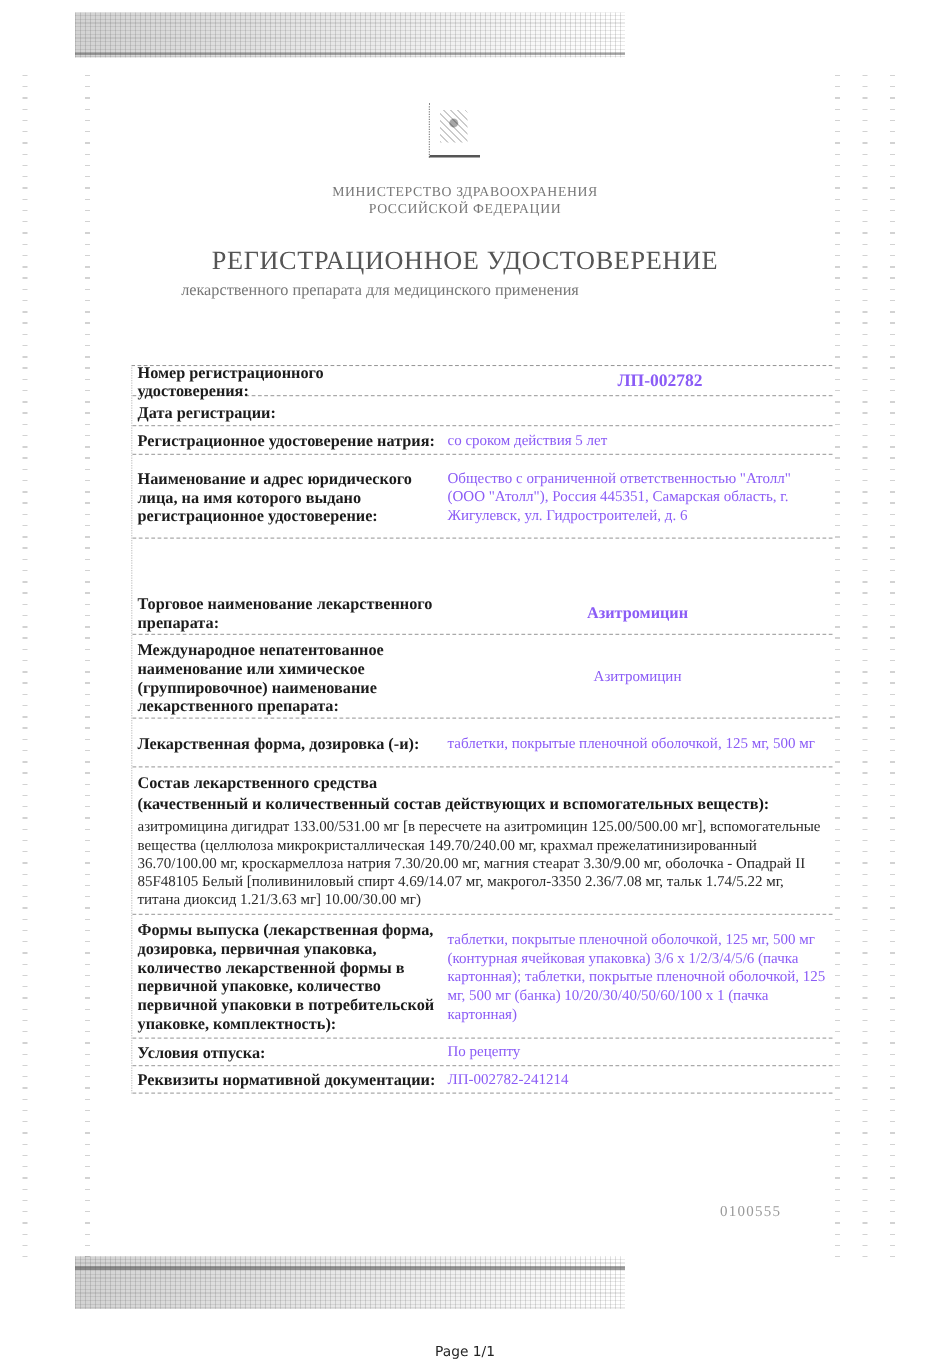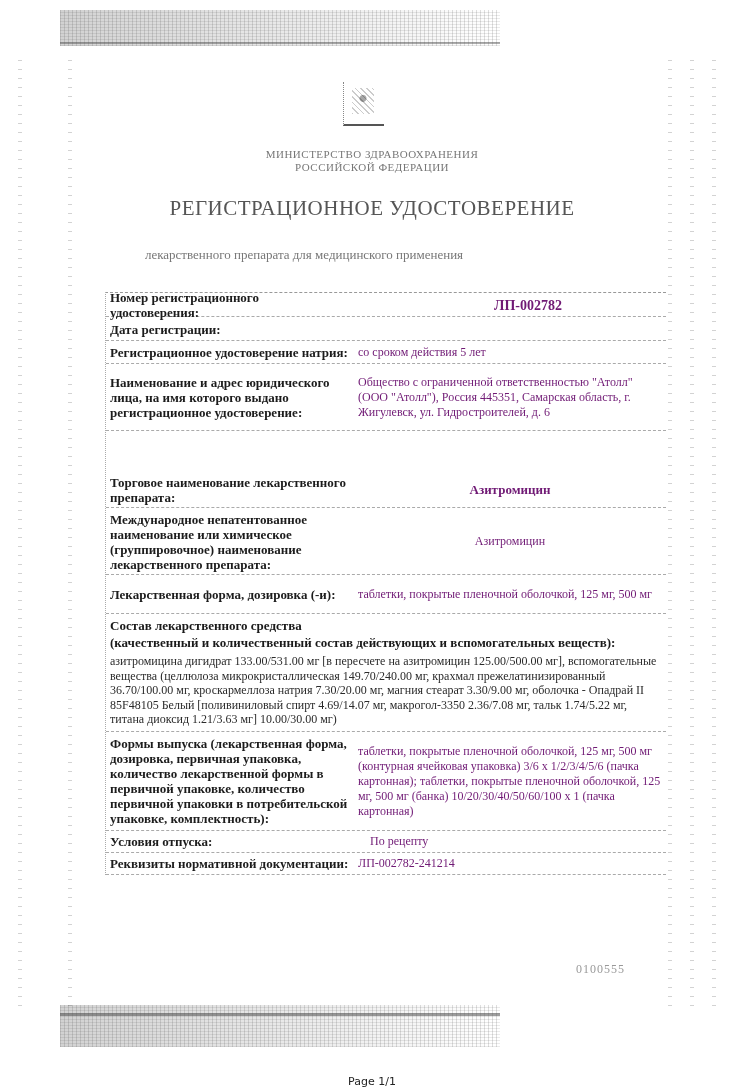--- a/index.html
+++ b/index.html
@@ -24,26 +24,26 @@
 
   .emblem { position:absolute; left:343px; top:82px; width:40px; height:42px;
     border-left:1px dotted #888; border-bottom:2px solid #555; }
   .emblem .mark { position:absolute; left:8px; top:6px; width:22px; height:26px;
     background: radial-gradient(circle at 50% 40%, rgba(0,0,0,0.35) 0 3px, transparent 4px),
                 repeating-linear-gradient(45deg, rgba(0,0,0,0.2) 0 1px, transparent 1px 4px); }
 
   .ministry { position:absolute; left:0; width:744px; text-align:center; font-size:11px; color:#777; letter-spacing:0.5px;margin-top:12px; }
   .ministry.l1 { top:136px; } .ministry.l2 { top:149px; }
   .doc-title { position:absolute; top:196px; left:0; width:744px; text-align:center; font-size:21px; color:#555; letter-spacing:0.5px; }
-  .doc-subtitle { position:absolute; top:247px; left:0; width:608px; text-align:center; font-size:13px; color:#777; }
+  .doc-subtitle { position:absolute; top:224px; left:0; width:608px; text-align:center; font-size:13px; color:#777; }
 
   .table { position:absolute; left:105px; top:292px; width:560px; border-left:1px dotted #aaa; border-top:1px dashed #999; }
   .row { display:flex; border-bottom:1px dashed #aaa;align-items:center; }
   .cell-label { width:248px; padding:2px 4px 1px 4px; font-size:13px; font-weight:bold; line-height:15px; color:#1c1c1c; box-sizing:border-box; }
-  .cell-value { flex:1; padding:2px 4px 1px 4px; font-size:12px; line-height:15px; color:#701a75; box-sizing:border-box; }
+  .cell-value { flex:1; padding:2px 4px 1px 4px; font-size:12px; line-height:15px; color:#8b5cf6; box-sizing:border-box; }
   .cell-value.big { font-size:14px; font-weight:bold; text-align:center; padding-left:40px; }
   .cell-value.center { text-align:center; display:flex; align-items:center; justify-content:center; }
   .cell-value.center-bold { text-align:center; display:flex; align-items:center; justify-content:center; font-weight:bold; font-size:13px; }
   .row.full { display:block; }
   .full-label { font-size:13px; font-weight:bold; line-height:15px; padding:4px 4px 2px 4px; }
   .full-text { font-size:12px; line-height:14.5px; padding:2px 4px 4px 4px; color:#2a2a2a; }
 
   .serial { position:absolute; left:576px; top:962px; font-size:12px; color:#999; letter-spacing:1px; }
   .page-footer { position:absolute; top:1075px; left:0; width:744px; text-align:center;
     font-family:"DejaVu Sans", sans-serif; font-size:11px; color:#222; }
@@ -98,21 +98,21 @@
   </div>
   <div class="row full">
     <div class="full-label">Состав лекарственного средства</div>
     <div class="full-label" style="padding-top:0;">(качественный и количественный состав действующих и вспомогательных веществ):</div>
     <div class="full-text">азитромицина дигидрат 133.00/531.00 мг [в пересчете на азитромицин 125.00/500.00 мг], вспомогательные вещества (целлюлоза микрокристаллическая 149.70/240.00 мг, крахмал прежелатинизированный 36.70/100.00 мг, кроскармеллоза натрия 7.30/20.00 мг, магния стеарат 3.30/9.00 мг, оболочка - Опадрай II 85F48105 Белый [поливиниловый спирт 4.69/14.07 мг, макрогол-3350 2.36/7.08 мг, тальк 1.74/5.22 мг, титана диоксид 1.21/3.63 мг] 10.00/30.00 мг)</div>
   </div>
   <div class="row" style="height:98px;">
     <div class="cell-label">Формы выпуска (лекарственная форма, дозировка, первичная упаковка, количество лекарственной формы в первичной упаковке, количество первичной упаковки в потребительской упаковке, комплектность):</div>
     <div class="cell-value">таблетки, покрытые пленочной оболочкой, 125 мг, 500 мг (контурная ячейковая упаковка) 3/6 x 1/2/3/4/5/6 (пачка картонная); таблетки, покрытые пленочной оболочкой, 125 мг, 500 мг (банка) 10/20/30/40/50/60/100 x 1 (пачка картонная)</div>
   </div>
-  <div class="row" style="height:21px;gap:12px;">
+  <div class="row" style="height:21px;">
     <div class="cell-label">Условия отпуска:</div>
     <div class="cell-value">По рецепту</div>
   </div>
   <div class="row" style="height:21px;">
     <div class="cell-label">Реквизиты нормативной документации:</div>
     <div class="cell-value">ЛП-002782-241214</div>
   </div>
 </div>
 
 <div class="serial">0100555</div>

